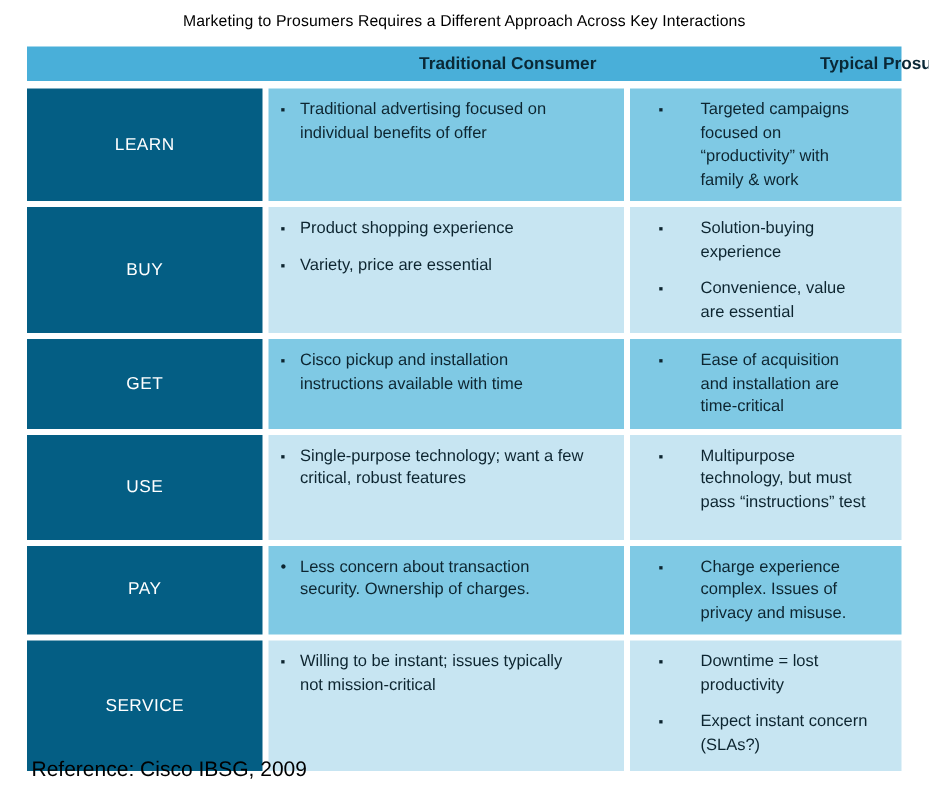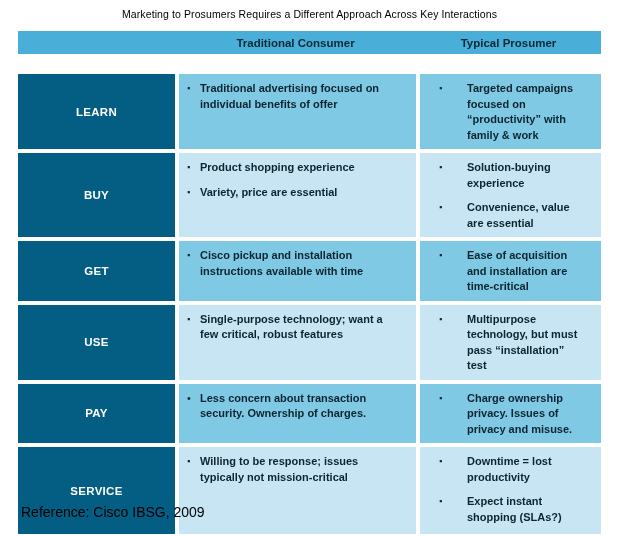--- a/index.html
+++ b/index.html
@@ -5,46 +5,46 @@
   :root{
     --header-bg:#49AFD9; --label-bg:#045E84; --row-medium:#7FC9E4; --row-light:#C7E5F2;
     --heading-text:#0A2836; --body-text:#0D2530; --label-text:#FFFFFF; --title-text:#000000;
   }
   *{box-sizing:border-box;margin:0;padding:0;}
   html,body{background:#fff;}
   body{width:619px;height:536px;font-family:"Liberation Sans","DejaVu Sans",sans-serif;overflow:hidden;}
   .page{width:619px;height:441px;position:relative;background:#fff;}
   .title{padding-top:8px;text-align:center;font-size:10.5px;color:var(--title-text);letter-spacing:0.1px;}
   .tbl{position:absolute;left:18px;top:31px;width:583px;}
-  .hdr{display:grid;grid-template-columns:157px 241px 185px;background:var(--header-bg);height:23px;margin-bottom:20px;}
+  .hdr{display:grid;grid-template-columns:157px 241px 185px;background:var(--header-bg);height:23px;margin-bottom:5px;gap:43px;}
   .hcell{display:flex;align-items:center;justify-content:center;font-weight:bold;font-size:11.5px;color:var(--heading-text);}
   .rows .row{display:grid;grid-template-columns:157px 237px 181px;column-gap:4px;background:#fff;margin-bottom:4px;}
   .rows .row:last-child{margin-bottom:0;}
   .rows .row:nth-child(1){min-height:71px;}
   .rows .row:nth-child(2){min-height:72px;}
   .rows .row:nth-child(3){min-height:58px;}
   .rows .row:nth-child(4){min-height:70px;}
   .rows .row:nth-child(5){min-height:55px;}
   .rows .row:nth-child(6){min-height:87px;}
-  .label-cell{background:var(--label-bg);color:var(--label-text);font-weight:bold;font-size:11.5px;
+  .label-cell{background:var(--label-bg);color:var(--label-text);font-weight:normal;font-size:11.5px;
     letter-spacing:0.3px;display:flex;align-items:center;justify-content:center;}
   .body-cell{padding:7px 0 6px 0;}
   .row.medium .body-cell{background:var(--row-medium);}
   .row.light .body-cell{background:var(--row-light);}
   .blist{list-style:none;}
   .blist li{display:flex;color:var(--body-text);font-size:11px;line-height:15.5px;margin-bottom:9px;}
   .blist li:last-child{margin-bottom:0;}
   .blt{flex:0 0 auto;text-align:center;line-height:15.5px;}
   .trad{padding-left:7px;padding-right:27px;}
   .trad .blt{width:14px;text-align:left;padding-left:1px;}
   .pros{padding-left:18px;padding-right:22px;}
   .pros .blt{width:29px;text-align:left;padding-left:1px;}
   .blt.square{font-size:9px;}
   .blt.round{font-size:11px;}
-  .btxt{flex:1 1 auto;font-weight:bold;}
+  .btxt{flex:1 1 auto;}
   .reference{position:absolute;left:21px;top:504px;font-size:14px;color:var(--title-text);}
 </style>
 </head>
 <body>
 
 <div class="page">
   <div class="title">Marketing to Prosumers Requires a Different Approach Across Key Interactions</div>
 
   <div class="tbl">
     <div class="hdr">
@@ -125,63 +125,63 @@
               <li>
                 <span class="blt square">▪</span>
                 <span class="btxt">Single-purpose technology; want a few critical, robust features</span>
               </li>
             </ul>
           </div>
           <div class="body-cell pros">
             <ul class="blist">
               <li>
                 <span class="blt square">▪</span>
-                <span class="btxt">Multipurpose technology, but must pass “installation” test</span>
+                <span class="btxt">Multipurpose technology, but must pass “instructions” test</span>
               </li>
             </ul>
           </div>
         </div>
         <div class="row medium">
           <div class="label-cell">PAY</div>
           <div class="body-cell trad">
             <ul class="blist">
               <li>
                 <span class="blt round">•</span>
                 <span class="btxt">Less concern about transaction security. Ownership of charges.</span>
               </li>
             </ul>
           </div>
           <div class="body-cell pros">
             <ul class="blist">
               <li>
                 <span class="blt square">▪</span>
-                <span class="btxt">Charge ownership privacy. Issues of privacy and misuse.</span>
+                <span class="btxt">Charge experience complex. Issues of privacy and misuse.</span>
               </li>
             </ul>
           </div>
         </div>
         <div class="row light">
           <div class="label-cell">SERVICE</div>
           <div class="body-cell trad">
             <ul class="blist">
               <li>
                 <span class="blt square">▪</span>
-                <span class="btxt">Willing to be response; issues typically not mission-critical</span>
+                <span class="btxt">Willing to be instant; issues typically not mission-critical</span>
               </li>
             </ul>
           </div>
           <div class="body-cell pros">
             <ul class="blist">
               <li>
                 <span class="blt square">▪</span>
                 <span class="btxt">Downtime = lost productivity</span>
               </li>
               <li>
                 <span class="blt square">▪</span>
-                <span class="btxt">Expect instant shopping (SLAs?)</span>
+                <span class="btxt">Expect instant concern (SLAs?)</span>
               </li>
             </ul>
           </div>
         </div>
       </div>
   </div>
 
   <div class="reference">Reference: Cisco IBSG, 2009</div>
 </div>
 

